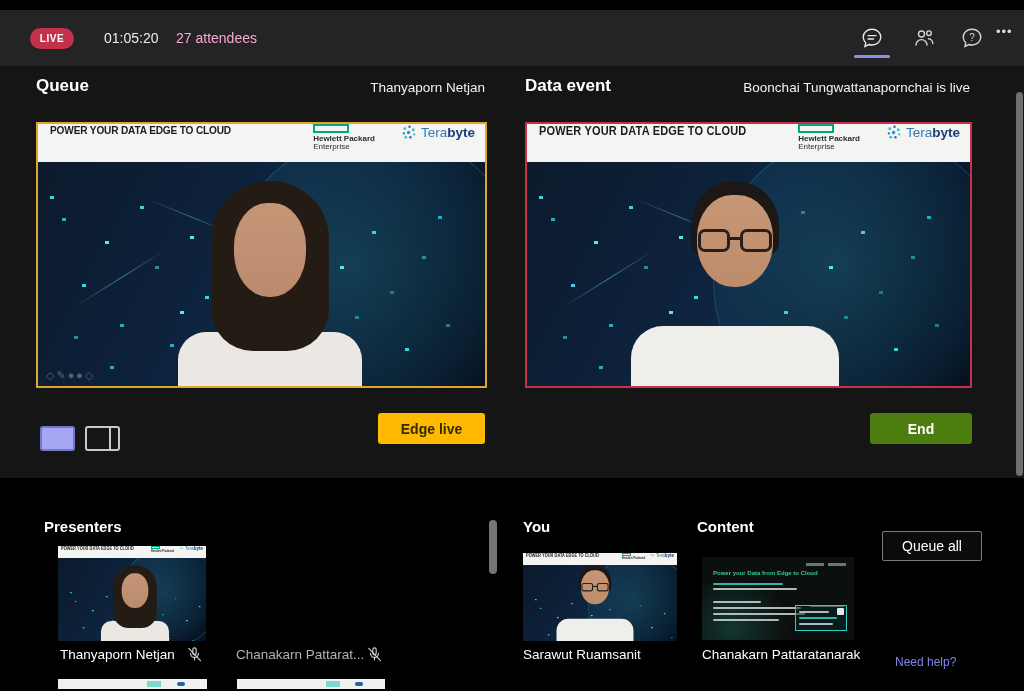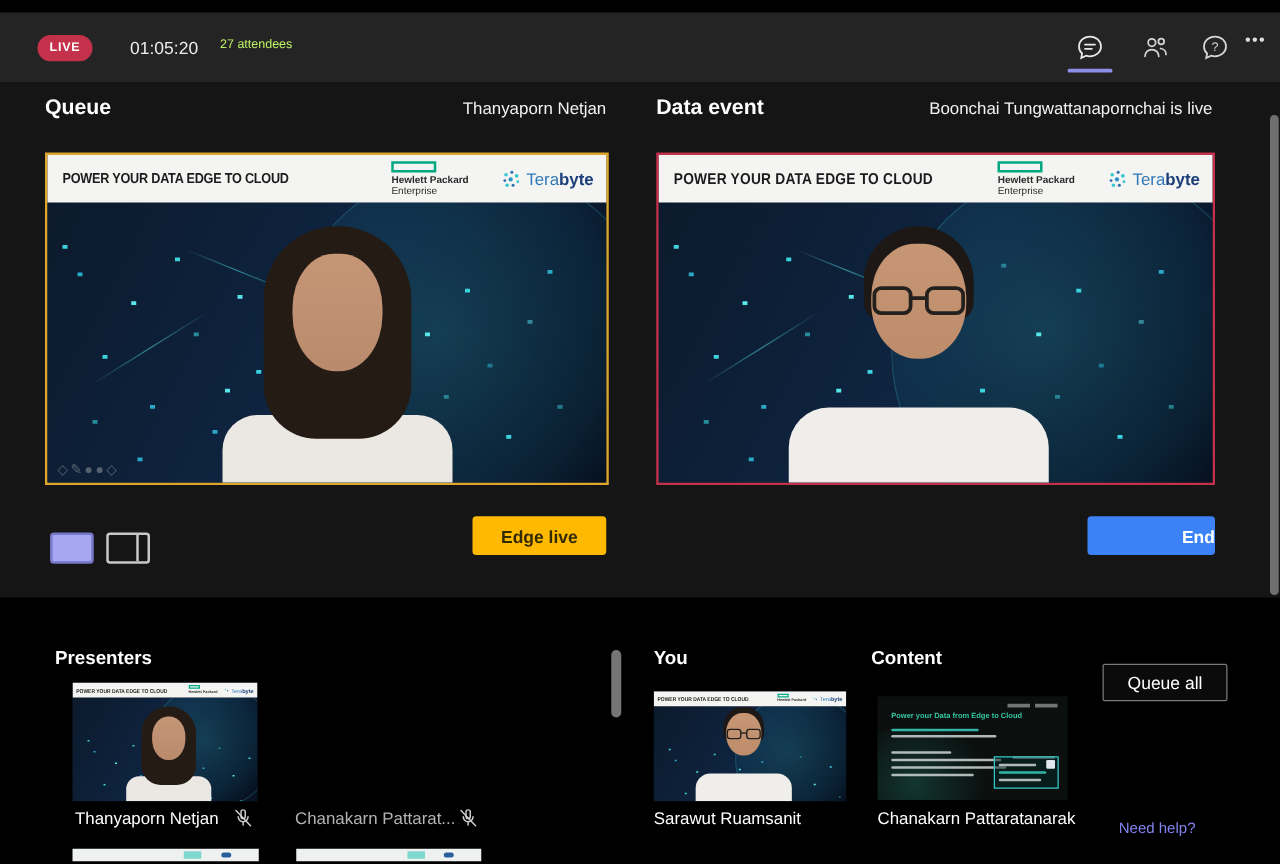--- a/index.html
+++ b/index.html
@@ -6,21 +6,21 @@
   html,body { background:#000; }
   body { font-family:"Liberation Sans", sans-serif; }
   #app { position:relative; width:1024px; height:691px; background:#000; overflow:hidden; }
 
   
   .topbar { position:absolute; left:0; top:10px; width:1024px; height:56px; background:#242424; }
   .live-pill { position:absolute; left:30px; top:18px; width:44px; height:21px; border-radius:11px;
     background:#c4314b; color:#fff; font-size:10px; font-weight:700; letter-spacing:.6px;
     display:flex; align-items:center; justify-content:center; }
   .timer { position:absolute; left:104px; top:20px; font-size:14px; color:#ececec; }
-  .attendees { position:absolute; left:176px; top:20px; font-size:10px; color:#bef264; }
+  .attendees { position:absolute; left:176px; top:20px; font-size:14px; color:#f9a8d4; }
   .tb-icons { position:absolute; right:0; top:0; height:56px; }
   .tbi { position:absolute; top:16px; width:24px; height:24px; cursor:pointer; }
   .tbi svg { width:24px; height:24px; display:block; }
   .tbi-chat { right:140px; }
   .tbi-people { right:88px; }
   .tbi-qna { right:40px; }
   .tbi-more { right:2px; top:14px; width:26px; color:#dcdcdc; font-size:13px; letter-spacing:1px; overflow:hidden; }
   .accent-underline { position:absolute; right:134px; top:45px; width:36px; height:3px; border-radius:2px; background:#8a8fe8; }
 
   
@@ -28,21 +28,21 @@
   .col-head { position:absolute; top:10px; height:22px; }
   .col-title { font-size:17px; font-weight:700; color:#fff; }
   .col-sub { font-size:13.5px; color:#f2f2f2; }
   .main-scrollbar { position:absolute; right:1px; top:26px; width:7px; height:384px; background:#6f6f6f; border-radius:4px; }
 
   .video { position:absolute; top:56px; height:266px; background:#0a1422; }
   .v-queue { left:36px; width:451px; border:2px solid #dfa62e; }
   .v-live { left:525px; width:447px; border:2px solid #c4314b; }
 
   
-  .banner { position:relative; height:38px; background:#f4f4f2; display:flex; align-items:center;
+  .banner { position:relative; height:38px; background:#f4f4f2; display:flex; align-items:flex-start;
     padding:0 10px 0 12px; z-index:5; }
   .headline { font-weight:700; font-size:11.5px; color:#1b1b1b; letter-spacing:-0.2px;
     transform:scaleX(.88); transform-origin:left center; white-space:nowrap; flex:1; }
   .v-live .headline { font-size:12.5px; letter-spacing:.2px; }
   .hpe { display:flex; flex-direction:column; line-height:1.05; margin-right:26px; }
   .hpe-rect { width:36px; height:9px; border:2.5px solid #01a982; margin-bottom:2px; }
   .hpe-t { font-size:8px; font-weight:700; color:#2b2b2b; white-space:nowrap; }
   .hpe-t2 { font-weight:400; }
   .tb { display:flex; align-items:center; }
   .tb svg { width:17px; height:17px; margin-right:3px; }
@@ -90,21 +90,21 @@
 
   
   .layout-opts { position:absolute; left:40px; top:360px; display:flex; gap:10px; }
   .lo { width:35px; height:25px; border-radius:3px; cursor:pointer; }
   .lo-single { background:#a6a7f2; border:2px solid #7577c9; }
   .lo-split { border:2px solid #c8c8c8; position:relative; }
   .lo-split::after { content:""; position:absolute; right:7px; top:0; bottom:0; width:2px; background:#c8c8c8; }
   .btn { position:absolute; top:347px; height:31px; border:none; border-radius:3px; font-size:14px;
     font-weight:600; cursor:pointer; font-family:"Liberation Sans", sans-serif; }
   .btn-sendlive { left:378px; width:107px; background:#ffb900; color:#332b00; }
-  .btn-end { left:870px; width:102px; background:#3b82f6; color:#fff;text-align:right; }
+  .btn-end { left:870px; width:102px; background:#4d7c0f; color:#fff; }
 
   
   .bottom { position:absolute; left:0; top:494px; width:1024px; height:213px; background:#000; }
   .sec-label { position:absolute; top:24px; font-size:15px; font-weight:700; color:#fff; }
   .presenters-scrollbar { position:absolute; left:489px; top:26px; width:8px; height:54px;
     background:#757575; border-radius:4px; }
 
   .thumb { position:absolute; background:#0a1422; overflow:hidden; cursor:pointer; }
   .thumb .banner { height:12px; padding:0 3px; }
   .thumb .headline { font-size:4.5px; letter-spacing:0; }

